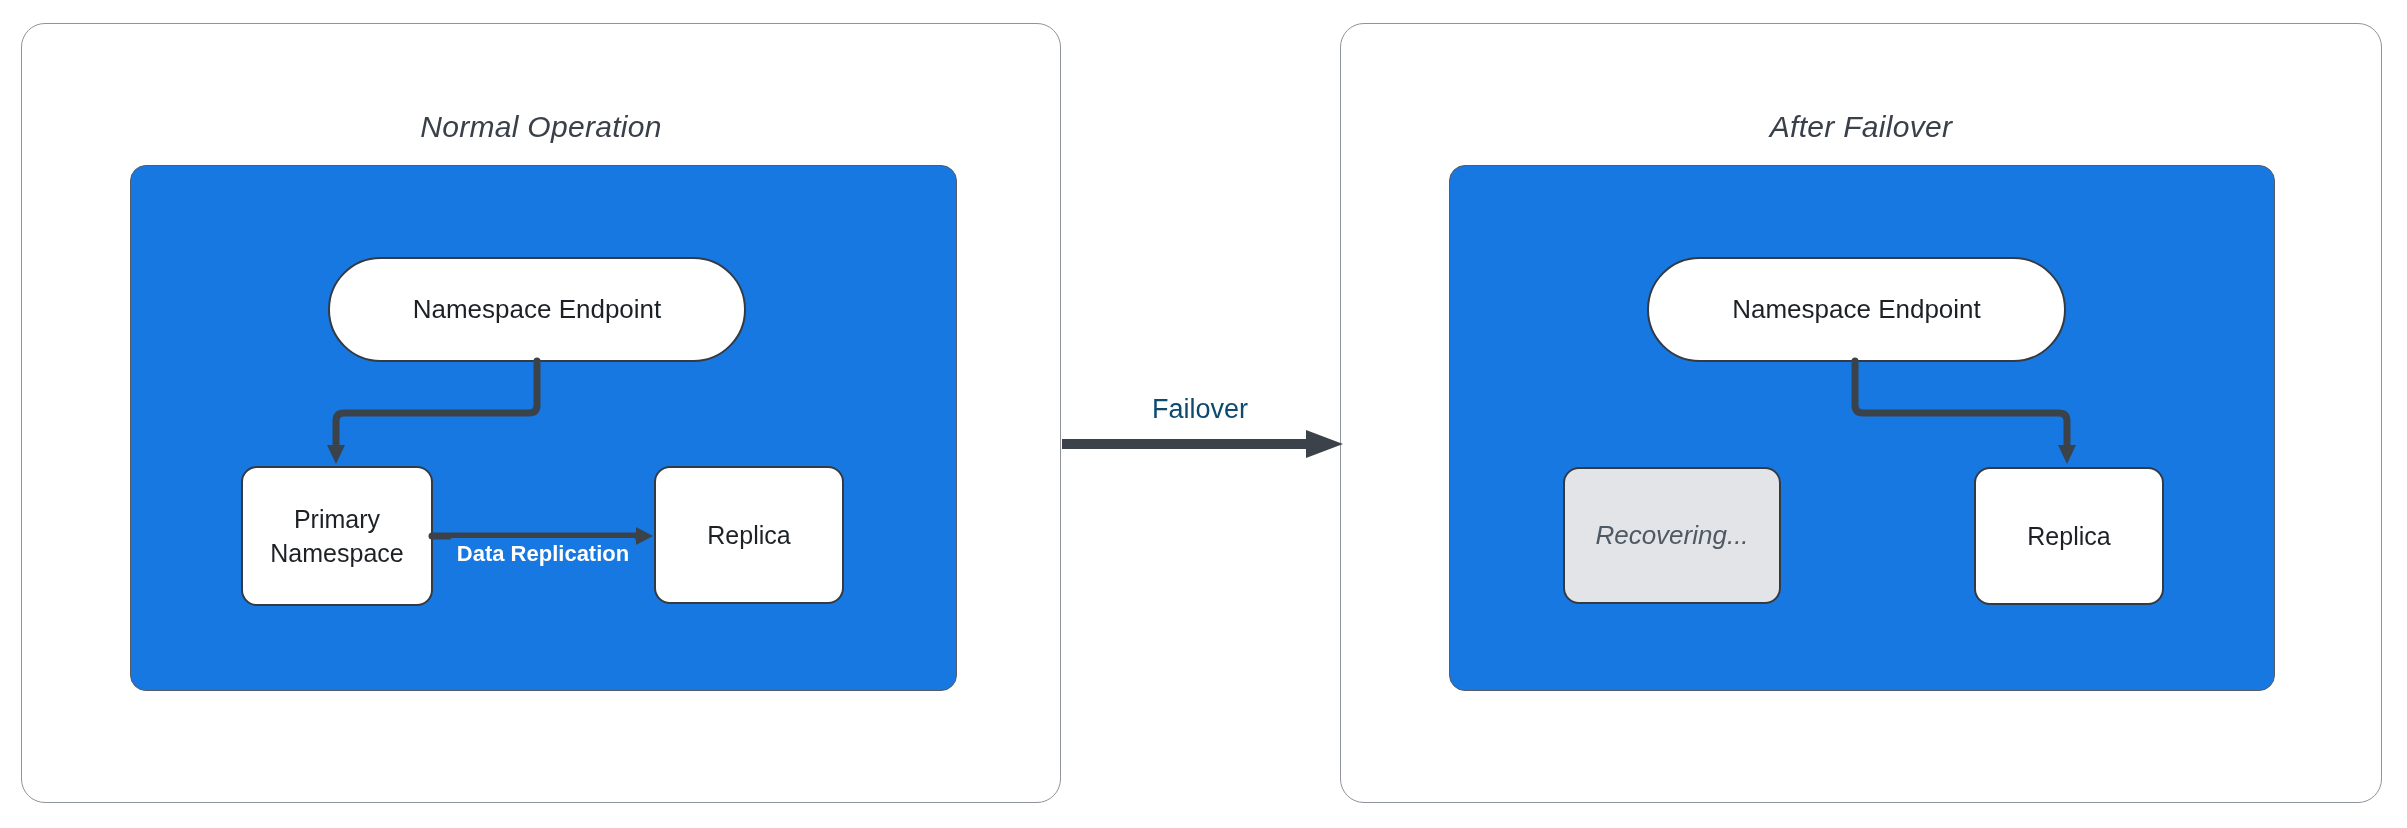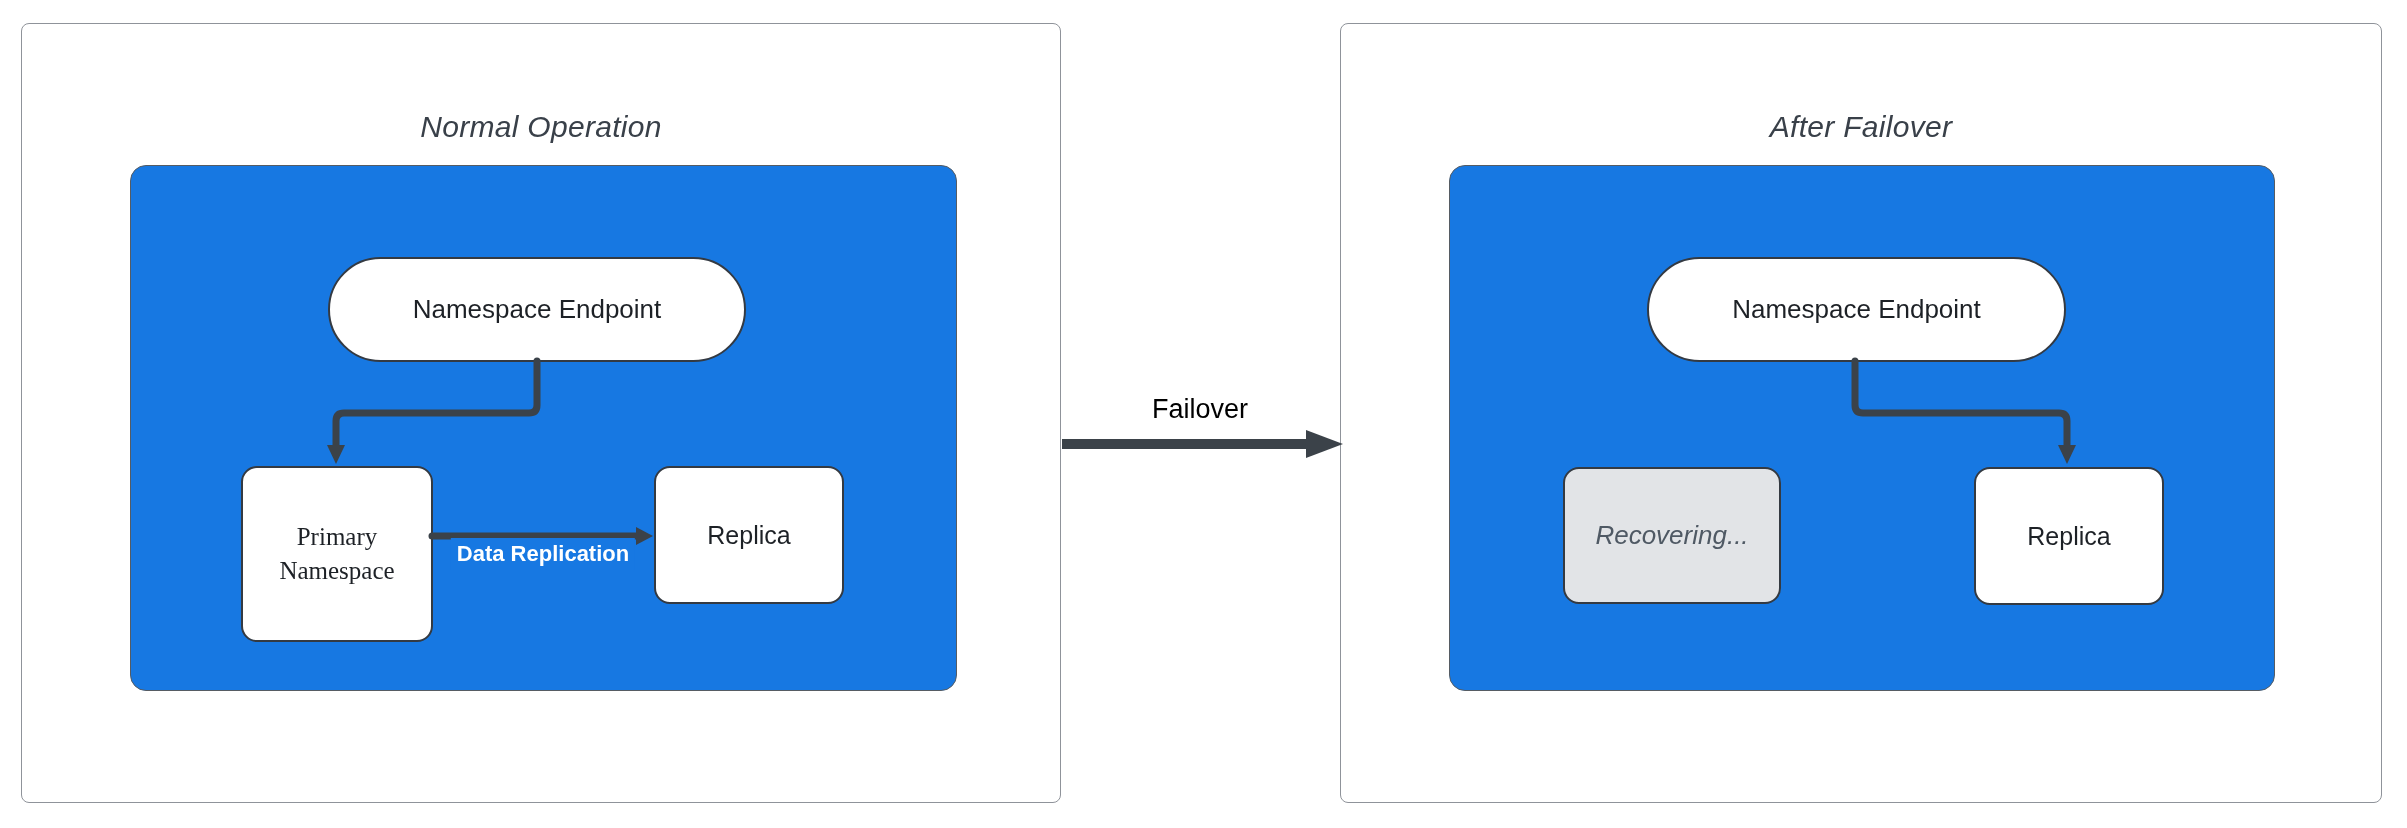--- a/index.html
+++ b/index.html
@@ -2,21 +2,21 @@
 <html><head>
 <meta charset="utf-8">
 <style>
   html,body { margin:0; padding:0; background:#ffffff; }
   .page {
     position:relative; width:2407px; height:828px; background:#ffffff;
     font-family:"Liberation Sans", sans-serif; overflow:hidden;
   }
   .panel {
     position:absolute; background:#ffffff;
-    border:1.5px solid #8f939a; border-radius:8px; box-sizing:border-box;
+    border:1.5px solid #8f939a; border-radius:24px; box-sizing:border-box;
   }
   .panel-title {
     position:absolute; left:0; right:0; top:86px; text-align:center;
     font-size:30px; font-style:italic; color:#394049; letter-spacing:0.3px;
   }
   .bluebox {
     position:absolute; background:#1778e2;
     border:1.5px solid #565c63; border-radius:16px; box-sizing:border-box;
   }
   .pill {
@@ -38,35 +38,35 @@
   .overlay {
     position:absolute; left:0; top:0; pointer-events:none;
   }
   .edge-label-replication {
     position:absolute; left:543px; top:554px; transform:translate(-50%,-50%);
     background:#1778e2; color:#ffffff; font-weight:bold; font-size:22px;
     padding:3px 6px; white-space:nowrap;
   }
   .edge-label-failover {
     position:absolute; left:1200px; top:394px; transform:translateX(-50%);
-    color:#000000; font-size:27px; white-space:nowrap;
+    color:#0c4a6e; font-size:27px; white-space:nowrap;
   }
 </style>
 </head>
 <body>
 
 <div class="page">
 
   <div class="panel" style="left:21px; top:23px; width:1040px; height:780px;">
     <div class="panel-title">Normal Operation</div>
     <div class="bluebox" style="left:108px; top:141px; width:827px; height:526px;"></div>
     <div class="pill" style="left:306px; top:233px; width:418px; height:105px;">
       <span>Namespace Endpoint</span>
     </div>
-    <div class="node" style="left:219px; top:442px; width:192px; height:176px;font-family:Liberation Serif, serif;">
+    <div class="node" style="left:219px; top:442px; width:192px; height:140px;">
       <span>Primary Namespace</span>
     </div>
     <div class="node" style="left:632px; top:442px; width:190px; height:138px;">
       <span>Replica</span>
     </div>
   </div>
 
   <div class="panel" style="left:1340px; top:23px; width:1042px; height:780px;padding-left:32px;">
     <div class="panel-title">After Failover</div>
     <div class="bluebox" style="left:108px; top:141px; width:826px; height:526px;"></div>

